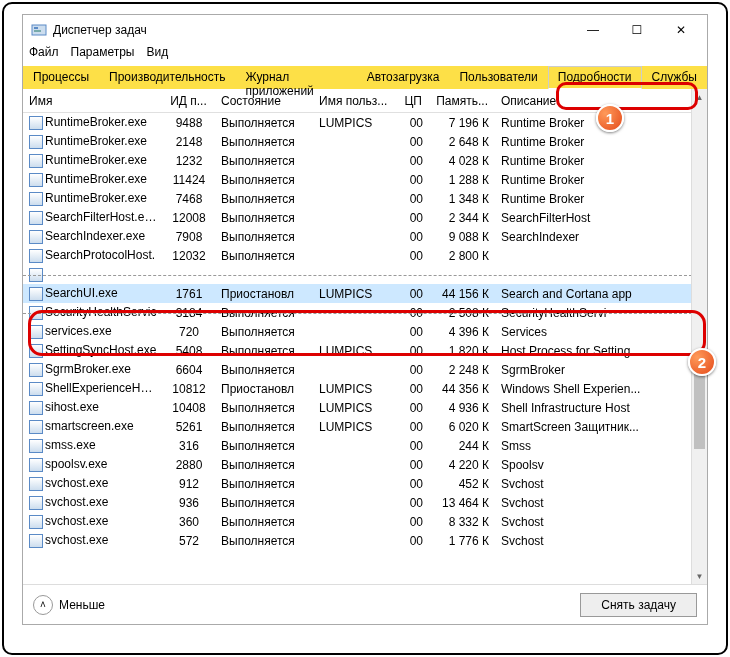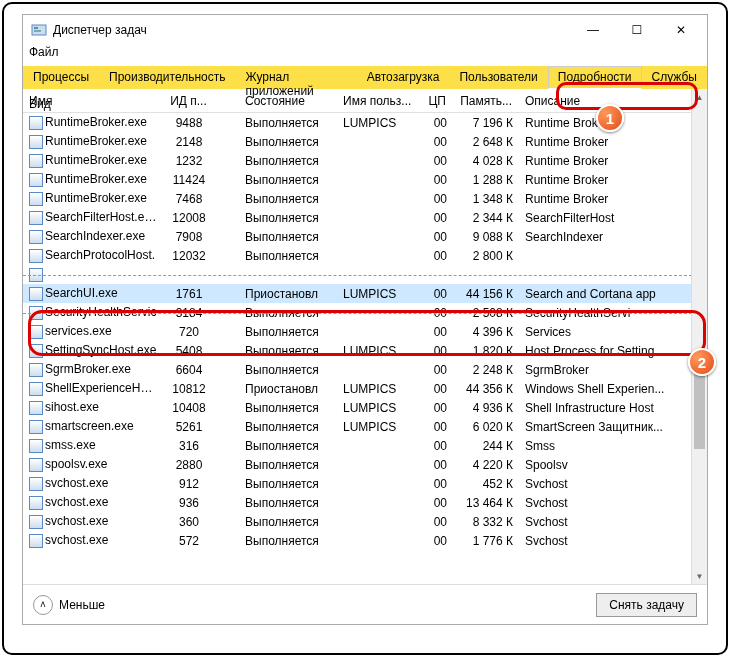--- a/index.html
+++ b/index.html
@@ -3,48 +3,48 @@
 <meta charset="utf-8">
 <style>
 * { box-sizing: border-box; margin: 0; padding: 0; font-family: "Segoe UI", Tahoma, sans-serif; }
 body { background: #fff; width: 730px; height: 657px; overflow: hidden; position: relative; }
 .outer-frame { border: 2px solid #000; border-radius: 10px; width: 726px; height: 653px; margin: 2px; position: relative; background: #fff; }
 .window { position: absolute; top: 10px; left: 18px; right: 18px; bottom: 28px; border: 1px solid #aaa; background: #fff; display: flex; flex-direction: column; }
 .titlebar { height: 30px; display: flex; align-items: center; padding: 0 4px; }
 .titlebar .icon { width: 16px; height: 16px; margin: 0 6px 0 4px; display: inline-flex; align-items: center; justify-content: center; }
 .titlebar .title { font-size: 12px; flex: 1; }
 .titlebar .winbtn { width: 44px; height: 30px; display: flex; align-items: center; justify-content: center; font-size: 12px; }
-.menubar { height: 20px; padding: 0 6px; display: flex; gap: 12px; font-size: 12px; flex-direction: column; }
+.menubar { height: 20px; padding: 0 6px; display: flex; gap: 12px; font-size: 12px; }
 .menubar span { cursor: default; }
 .tabs { height: 24px; border-bottom: 1px solid #ccc; display: flex; font-size: 12px; }
 .tab { padding: 3px 9px; border: 1px solid transparent; border-bottom: none; position: relative; top: 1px; background: #fde047; }
 .tab.active { border-color: #ccc; border-bottom: 1px solid #fff; }
 .highlight-tab { position: absolute; border: 3px solid #d00; border-radius: 10px; pointer-events: none; z-index: 5; }
 .content { flex: 1; display: flex; flex-direction: column; overflow: hidden; position: relative; }
 .header-row { display: flex; border-bottom: 1px solid #e0e0e0; font-size: 12px; height: 24px; align-items: center; padding-right: 16px; }
 .header-row > div { padding: 0 6px; overflow: hidden; text-overflow: ellipsis; white-space: nowrap; border-right: 1px solid transparent; }
 .col-name { width: 140px; }
 .col-pid { width: 52px; text-align: center; }
-.col-state { width: 98px; margin-left: 24px; }
+.col-state { width: 98px; }
 .col-user { width: 82px; }
 .col-cpu { width: 34px; text-align: right; }
 .col-mem { width: 66px; text-align: right; }
 .col-desc { flex: 1; }
 .rows { flex: 1; overflow-y: auto; font-size: 12px; }
 .row { display: flex; height: 19px; align-items: center; padding-right: 0; position: relative; }
 .row > div { padding: 0 6px; overflow: hidden; text-overflow: ellipsis; white-space: nowrap; }
 .row .proc-icon { width: 14px; height: 14px; margin-right: 2px; display: inline-block; vertical-align: middle; border: 1px solid #5a8ac6; background: linear-gradient(#fff,#cde); }
 .row.selected { background: #cde8ff; }
 .row.cut { position: relative; }
 .row.cut::after { content: ""; position: absolute; left: 0; right: 0; top: 50%; border-top: 1px dashed #999; }
 .highlight-row { position: absolute; border: 3px solid #d00; border-radius: 14px; pointer-events: none; z-index: 5; }
 .footer { height: 40px; border-top: 1px solid #ddd; display: flex; align-items: center; padding: 0 10px; justify-content: space-between; }
 .less-btn { display: flex; align-items: center; gap: 6px; font-size: 12px; }
 .less-btn .circ { width: 20px; height: 20px; border: 1px solid #999; border-radius: 50%; display: flex; align-items: center; justify-content: center; font-size: 10px; }
-.end-btn { border: 1px solid #999; background: #eee; padding: 4px 12px; font-size: 12px; }
+.end-btn { border: 1px solid #999; background: #eee; padding: 4px 20px; font-size: 12px; }
 .scrollbar { position: absolute; right: 0; top: 0; bottom: 0; width: 16px; background: #f0f0f0; border-left: 1px solid #ddd; }
 .scrollbar .thumb { position: absolute; left: 2px; right: 2px; top: 280px; height: 80px; background: #c0c0c0; }
 .scrollbar .arr { position: absolute; left: 0; right: 0; height: 16px; display: flex; align-items: center; justify-content: center; font-size: 8px; color: #666; }
 .scrollbar .arr.up { top: 0; }
 .scrollbar .arr.down { bottom: 0; }
 .badge { position: absolute; width: 28px; height: 28px; border-radius: 50%; background: radial-gradient(circle at 30% 30%, #ff9a5a, #e44a1a); border: 2px solid #fff; box-shadow: 0 1px 3px rgba(0,0,0,0.5); color: #fff; font-weight: bold; font-size: 15px; display: flex; align-items: center; justify-content: center; z-index: 10; }
 </style>
 </head>
 <body>
 

